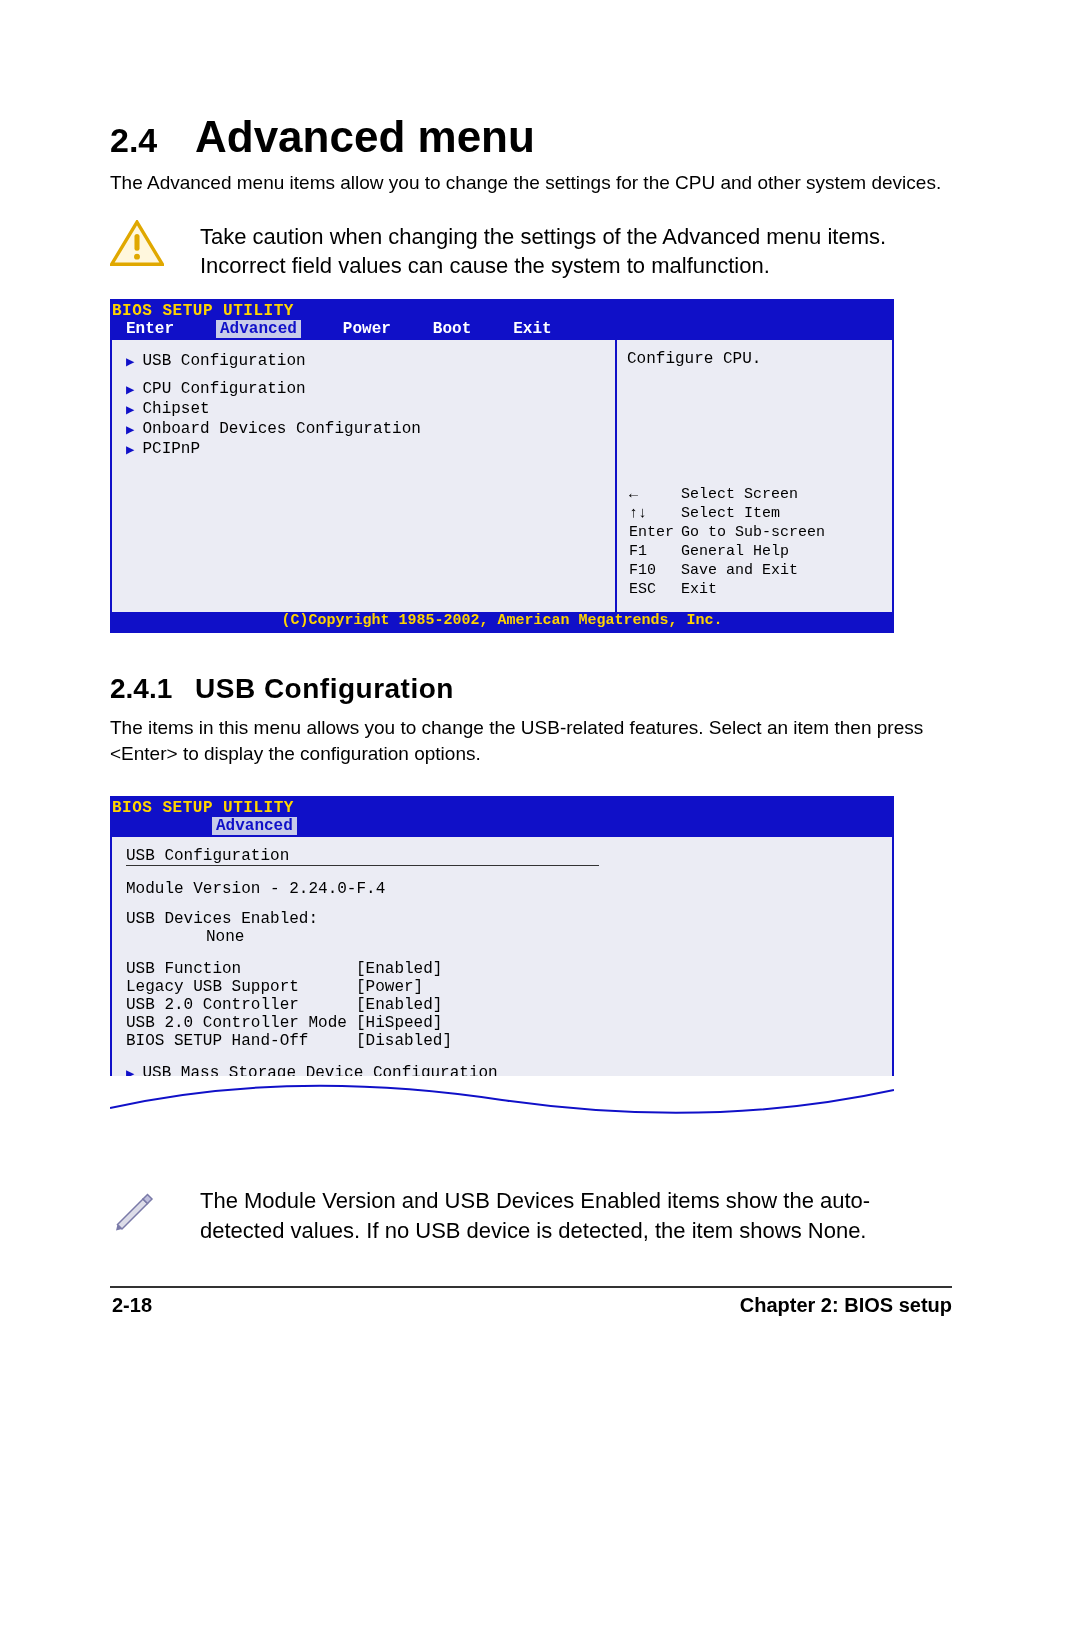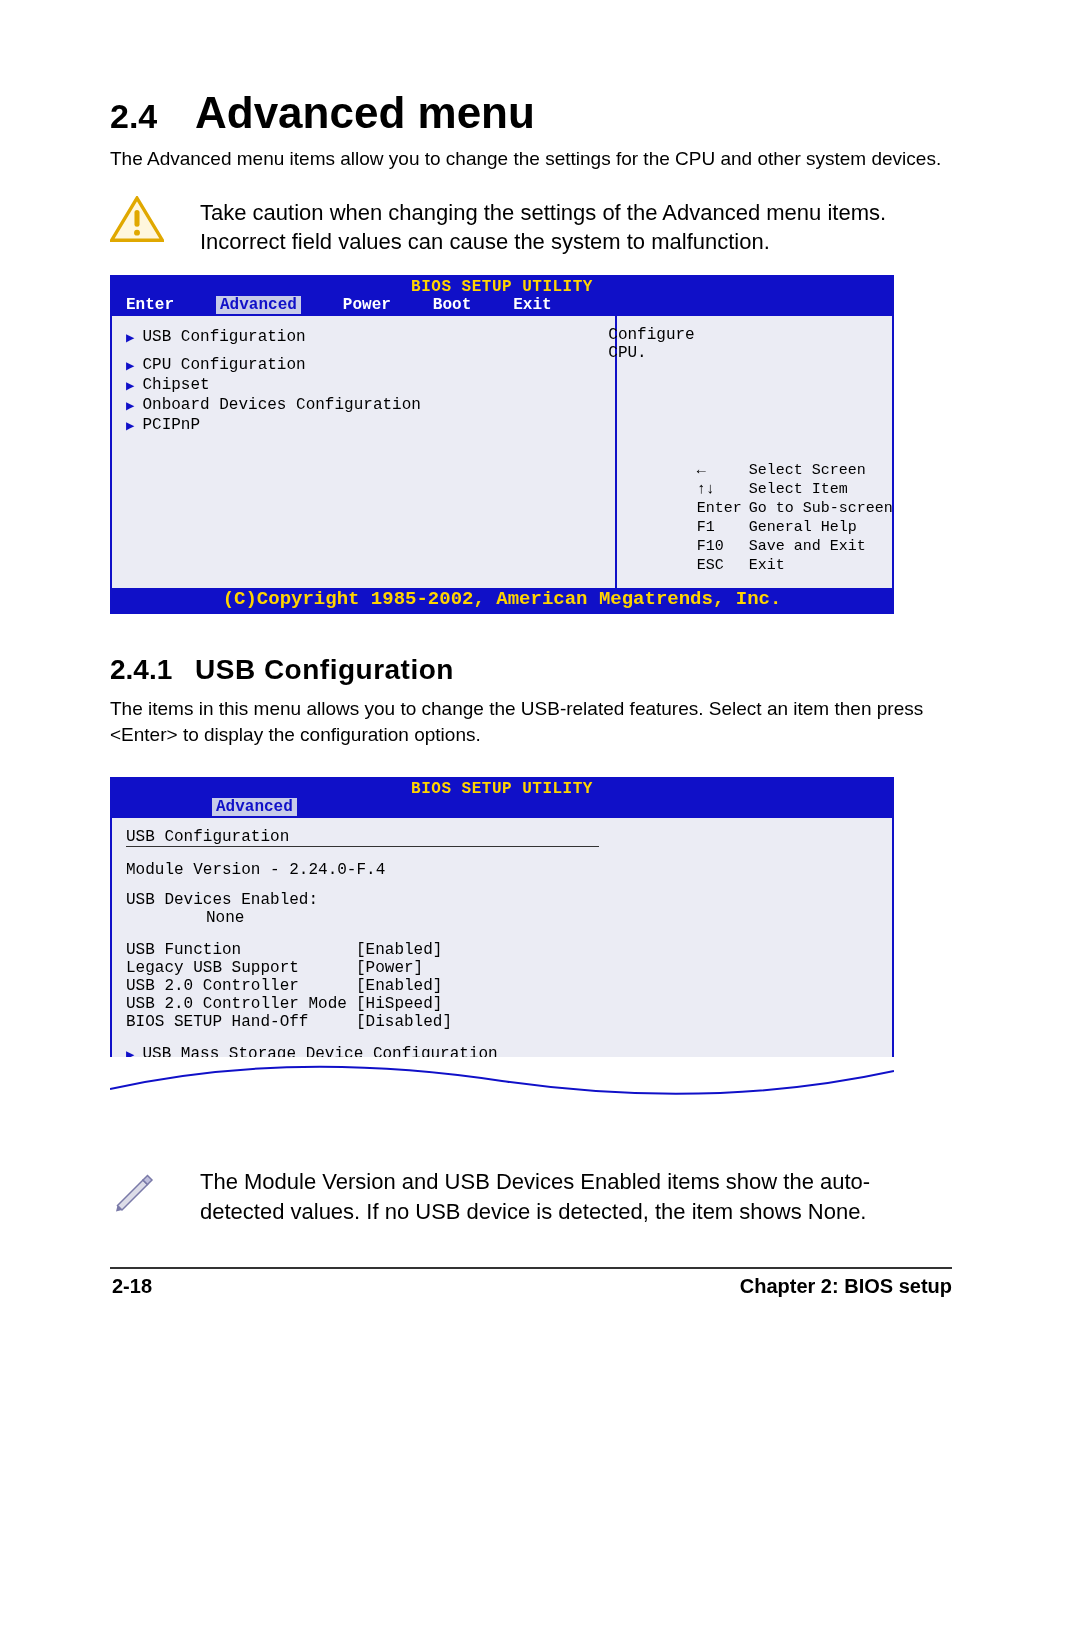--- a/index.html
+++ b/index.html
@@ -4,21 +4,21 @@
 <style>
   body {
     margin: 0;
     padding: 0;
     background: #fff;
     font-family: Arial, Helvetica, sans-serif;
     color: #000;
     width: 1080px;
   }
   .page {
-    padding: 88px 100px 60px 110px;
+    padding: 112px 100px 60px 110px;
     box-sizing: border-box;
     width: 1052px;
     position: relative;
   }
   .h1-row { display: flex; align-items: baseline; margin: 0 0 8px 0; }
   .h1-num { font-size: 34px; font-weight: bold; width: 85px; }
   .h1-txt { font-size: 44px; font-weight: bold; }
   .body-p { font-size: 19px; line-height: 1.35; margin: 6px 0 24px 0; }
   .callout { display: flex; align-items: flex-start; margin: 8px 0 18px 0; }
   .callout .icon-cell { width: 90px; flex: 0 0 90px; }
@@ -26,49 +26,49 @@
   .bios-box {
     margin: 18px 0 40px 0;
     width: 780px;
     border: 2px solid #1010c8;
     background: #ebecf4;
     font-family: "Courier New", monospace;
     font-size: 16px;
     color: #000;
   }
   .bios-title {
-    background: #1010c8; color: #ffd400; text-align: center;
+    background: #1010c8; color: #ffd400; 
     font-weight: bold; letter-spacing: .5px; padding: 1px 0 0 0;
     font-size: 16px;
   }
   .bios-tabs {
     background: #1010c8; color: #fff; display: flex;
     align-items: center; font-weight: bold; padding: 0 0 2px 14px;
     font-size: 16px;
   }
   .bios-tabs .tab { margin-right: 42px; }
   .bios-tabs .tab.active { background: #c8cce9; color: #1010c8; padding: 0 4px; }
   .bios-body-row { display: flex; }
   .bios-left {
     flex: 1; padding: 10px 10px 12px 14px; border-right: 2px solid #1010c8;
     min-height: 250px; background: #ebecf4;
   }
   .bios-right {
     width: 255px; flex: 0 0 255px; padding: 10px 10px 12px 10px;
-    background: #ebecf4; display: flex; flex-direction: row;
-    justify-content: center;
+    background: #ebecf4; display: flex; flex-direction: column;
+    justify-content: space-between;
   }
   .nav-item { display: flex; align-items: center; margin: 2px 0; }
   .nav-arrow { color: #1010c8; margin-right: 8px; font-size: 14px; }
   .help-keys { margin-top: auto; }
   .help-keys table td { padding: 0 6px 0 0; white-space: nowrap; font-size: 15px; }
   .help-keys .key-ic { display:inline-block; width:44px; }
   .bios-copy {
     background: #1010c8; color: #ffd400; text-align: center;
-    font-size: 19px; font-weight: bold; padding: 0 0 2px 0;
+    font-size: 15px; font-weight: bold; padding: 0 0 2px 0;
   }
   .h2-row { display: flex; align-items: baseline; margin: 28px 0 10px 0; }
   .h2-num { font-size: 28px; font-weight: bold; width: 85px; }
   .h2-txt { font-size: 28px; font-weight: bold; letter-spacing: .5px; }
 
   .bios-box2 {
     margin: 30px 0 48px 0; width: 780px; border: 2px solid #1010c8;
     background: #ebecf4; font-family: "Courier New", monospace;
     font-size: 16px; color: #000; position: relative;
   }

